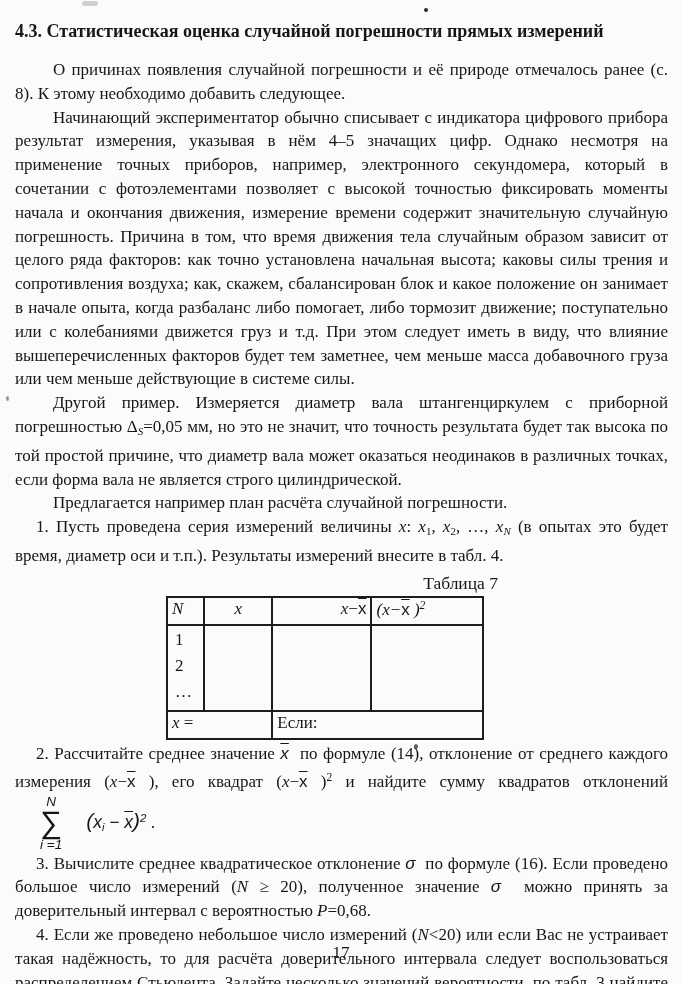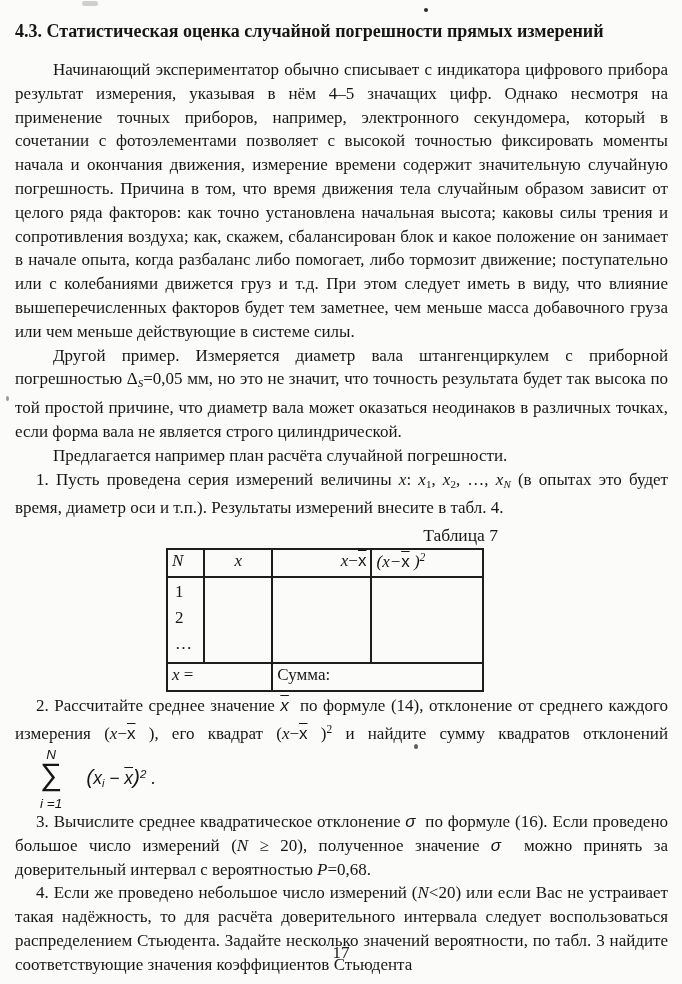--- a/index.html
+++ b/index.html
@@ -79,21 +79,21 @@
   }
   .sum-stack{
     display:inline-flex;
     flex-direction:column;
     align-items:center;
     line-height:1;
     margin-right:3px;
   }
   .sum-top{font-size:13.5px;font-style:italic;margin-bottom:1px;}
   .sum-sym{font-size:31px;line-height:0.85;}
-  .sum-bot{font-size:13.5px;font-style:italic;margin-top:8px;}
+  .sum-bot{font-size:13.5px;font-style:italic;margin-top:2px;}
   .sum-expr{font-size:17.5px;font-style:italic;}
 
   .pagenum{
     position:absolute;
     left:0;right:0;
     bottom:21px;
     text-align:center;
     font-size:17px;
   }
   .speck{position:absolute;border-radius:50%;}
@@ -102,20 +102,21 @@
   .speck-3{left:6px;top:396px;width:3px;height:5px;background:#555;opacity:.6;}
   .speck-4{left:414px;top:744px;width:4px;height:5px;background:#333;opacity:.8;}
 </style>
 </head>
 <body>
 
 <div class="content">
 
   <div class="title">4.3. Статистическая оценка случайной погрешности прямых измерений</div>
 
+  <div class="para"><span class="seg">О причинах появления случайной погрешности и её природе отмечалось ранее (с. 8). К этому необходимо добавить следующее.</span></div>
   <div class="para"><span class="seg">Начинающий экспериментатор обычно списывает с индикатора цифрового прибора результат измерения, указывая в нём 4–5 значащих цифр. Однако несмотря на применение точных приборов, например, электронного секундомера, который в сочетании с фотоэлементами позволяет с высокой точностью фиксировать моменты начала и окончания движения, измерение времени содержит значительную случайную погрешность. Причина в том, что время движения тела случайным образом зависит от целого ряда факторов: как точно установлена начальная высота; каковы силы трения и сопротивления воздуха; как, скажем, сбалансирован блок и какое положение он занимает в начале опыта, когда разбаланс либо помогает, либо тормозит движение; поступательно или с колебаниями движется груз и т.д. При этом следует иметь в виду, что влияние вышеперечисленных факторов будет тем заметнее, чем меньше масса добавочного груза или чем меньше действующие в системе силы.</span></div>
   <div class="para"><span class="seg">Другой пример. Измеряется диаметр вала штангенциркулем с приборной погрешностью </span><span class="seg">Δ</span><span class="seg it sb">S</span><span class="seg">=0,05 мм, но это не значит, что точность результата будет так высока по той простой причине, что диаметр вала может оказаться неодинаков в различных точках, если форма вала не является строго цилиндрической.</span></div>
   <div class="para"><span class="seg">Предлагается например план расчёта случайной погрешности.</span></div>
   <div class="para item"><span class="seg">1. Пусть проведена серия измерений величины </span><span class="seg it">x</span><span class="seg">: </span><span class="seg it">x</span><span class="seg sb">1</span><span class="seg">, </span><span class="seg it">x</span><span class="seg sb">2</span><span class="seg">, …, </span><span class="seg it">x</span><span class="seg it sb">N</span><span class="seg"> (в опытах это будет время, диаметр оси и т.п.). Результаты измерений внесите в табл. 4.</span></div>
 
   <div class="table-wrap">
     <div class="tcaption">Таблица 7</div>
     <table class="meas">
       <colgroup>
         <col class="col-n">
@@ -135,21 +136,21 @@
               <div>1</div>
               <div>2</div>
               <div>…</div>
             </td>
         <td class="bodycell"></td>
         <td class="bodycell"></td>
         <td class="bodycell"></td>
       </tr>
       <tr>
         <td class="fcell f-left" colspan="2"><span class="seg it">x</span><span class="seg"> =</span></td>
-        <td class="fcell f-right" colspan="2"><span class="seg">Сумма:</span></td>
+        <td class="fcell f-right" colspan="2"><span class="seg">Если:</span></td>
       </tr>
     </tbody>
       </table>
   </div>
 
   <div class="para item"><span class="seg"><span class="seg">2. Рассчитайте среднее значение </span><span class="seg sf it ov">x</span><span class="seg">  по формуле (14), отклонение от среднего каждого измерения (</span><span class="seg it">x</span><span class="seg">−</span><span class="seg sf ov">x</span><span class="seg"> ), его квадрат (</span><span class="seg it">x</span><span class="seg">−</span><span class="seg sf ov">x</span><span class="seg"> )</span><span class="seg sp">2</span><span class="seg"> и найдите сумму квадратов отклонений</span></span><span class="sum">
         <span class="sum-stack">
           <span class="sum-top">N</span>
           <span class="sum-sym">∑</span>
           <span class="sum-bot">i =1</span>

